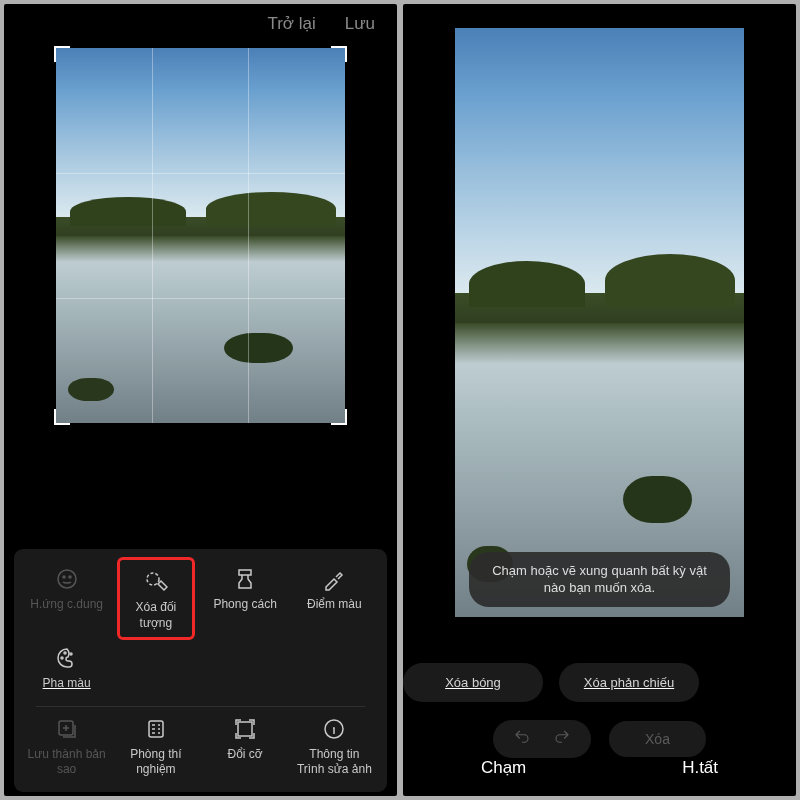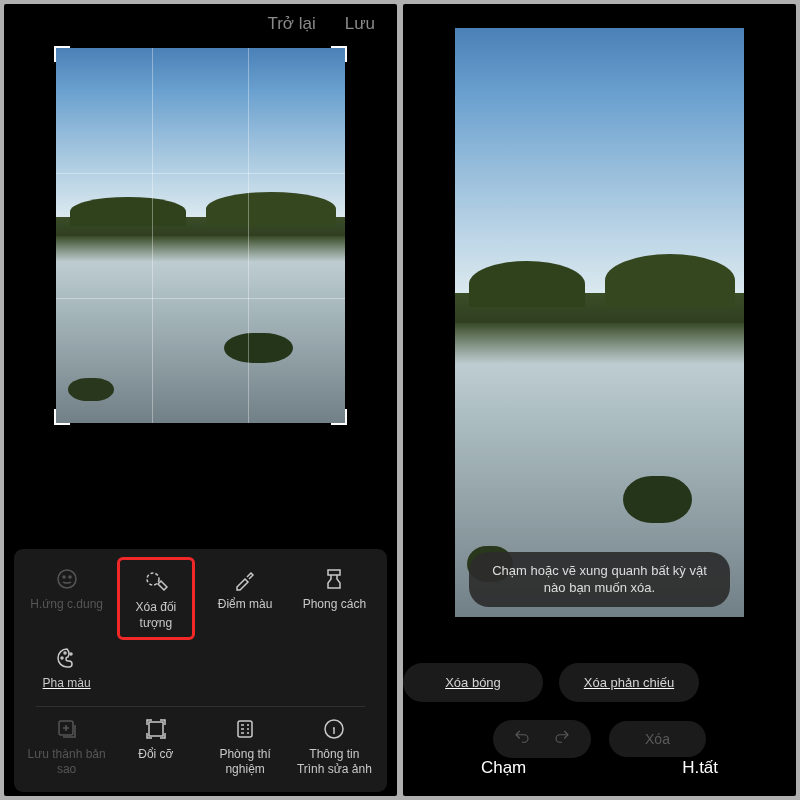--- a/index.html
+++ b/index.html
@@ -132,34 +132,34 @@
             <svg viewBox="0 0 24 24">
               <circle cx="9" cy="9" r="6" stroke-dasharray="3 2"></circle>
               <path d="M14 14l6 6 3-3-6-6z"></path>
             </svg>
           </span>
         <span>Xóa đối tượng</span>
       </div>
       <div class="tool">
         <span class="icon">
             <svg viewBox="0 0 24 24">
+              <path d="M6 3h12v5H6z"></path>
+              <path d="M9 8v4l-3 4v5h12v-5l-3-4V8"></path>
+            </svg>
+          </span>
+        <span>Phong cách</span>
+      </div>
+      <div class="tool">
+        <span class="icon">
+            <svg viewBox="0 0 24 24">
               <path d="M4 20l8-8 3 3-8 8H4v-3z"></path>
               <path d="M14 10l4-4 2 2-4 4"></path>
             </svg>
           </span>
         <span>Điểm màu</span>
-      </div>
-      <div class="tool">
-        <span class="icon">
-            <svg viewBox="0 0 24 24">
-              <path d="M6 3h12v5H6z"></path>
-              <path d="M9 8v4l-3 4v5h12v-5l-3-4V8"></path>
-            </svg>
-          </span>
-        <span>Phong cách</span>
       </div>
     </div>
     <div class="tools-row tools-row2">
       <div class="tool" style="flex:0 0 22%;">
         <span class="icon">
             <svg viewBox="0 0 24 24">
               <path d="M12 3a9 9 0 1 0 0 18h2a3 3 0 0 0 0-6h-1a2 2 0 0 1 0-4 7 7 0 0 0 -1-8z"></path>
               <circle cx="7" cy="12" r="1"></circle>
               <circle cx="10" cy="7" r="1"></circle>
               <circle cx="16" cy="8" r="1"></circle>
@@ -179,34 +179,34 @@
               <rect x="4" y="4" width="14" height="14" rx="2"></rect>
               <path d="M8 20h12V8"></path>
               <path d="M11 8v6m-3-3h6"></path>
             </svg>
           </span>
         <span>Lưu thành bản sao</span>
       </div>
       <div class="tool">
         <span class="icon">
             <svg viewBox="0 0 24 24">
+              <rect x="5" y="4" width="14" height="16" rx="2"></rect>
+              <path d="M8 8h3M8 12h3M8 16h3M14 8h2M14 12h2M14 16h2"></path>
+            </svg>
+          </span>
+        <span>Phòng thí nghiệm</span>
+      </div>
+      <div class="tool">
+        <span class="icon">
+            <svg viewBox="0 0 24 24">
               <rect x="5" y="5" width="14" height="14"></rect>
               <path d="M3 8V3h5M21 16v5h-5M3 16v5h5M21 8V3h-5"></path>
             </svg>
           </span>
         <span>Đổi cỡ</span>
-      </div>
-      <div class="tool">
-        <span class="icon">
-            <svg viewBox="0 0 24 24">
-              <rect x="5" y="4" width="14" height="16" rx="2"></rect>
-              <path d="M8 8h3M8 12h3M8 16h3M14 8h2M14 12h2M14 16h2"></path>
-            </svg>
-          </span>
-        <span>Phòng thí nghiệm</span>
       </div>
       <div class="tool">
         <span class="icon">
             <svg viewBox="0 0 24 24">
               <circle cx="12" cy="12" r="9"></circle>
               <path d="M12 8h.01M11 11h1v6"></path>
             </svg>
           </span>
         <span>Thông tin Trình sửa ảnh</span>
       </div>

